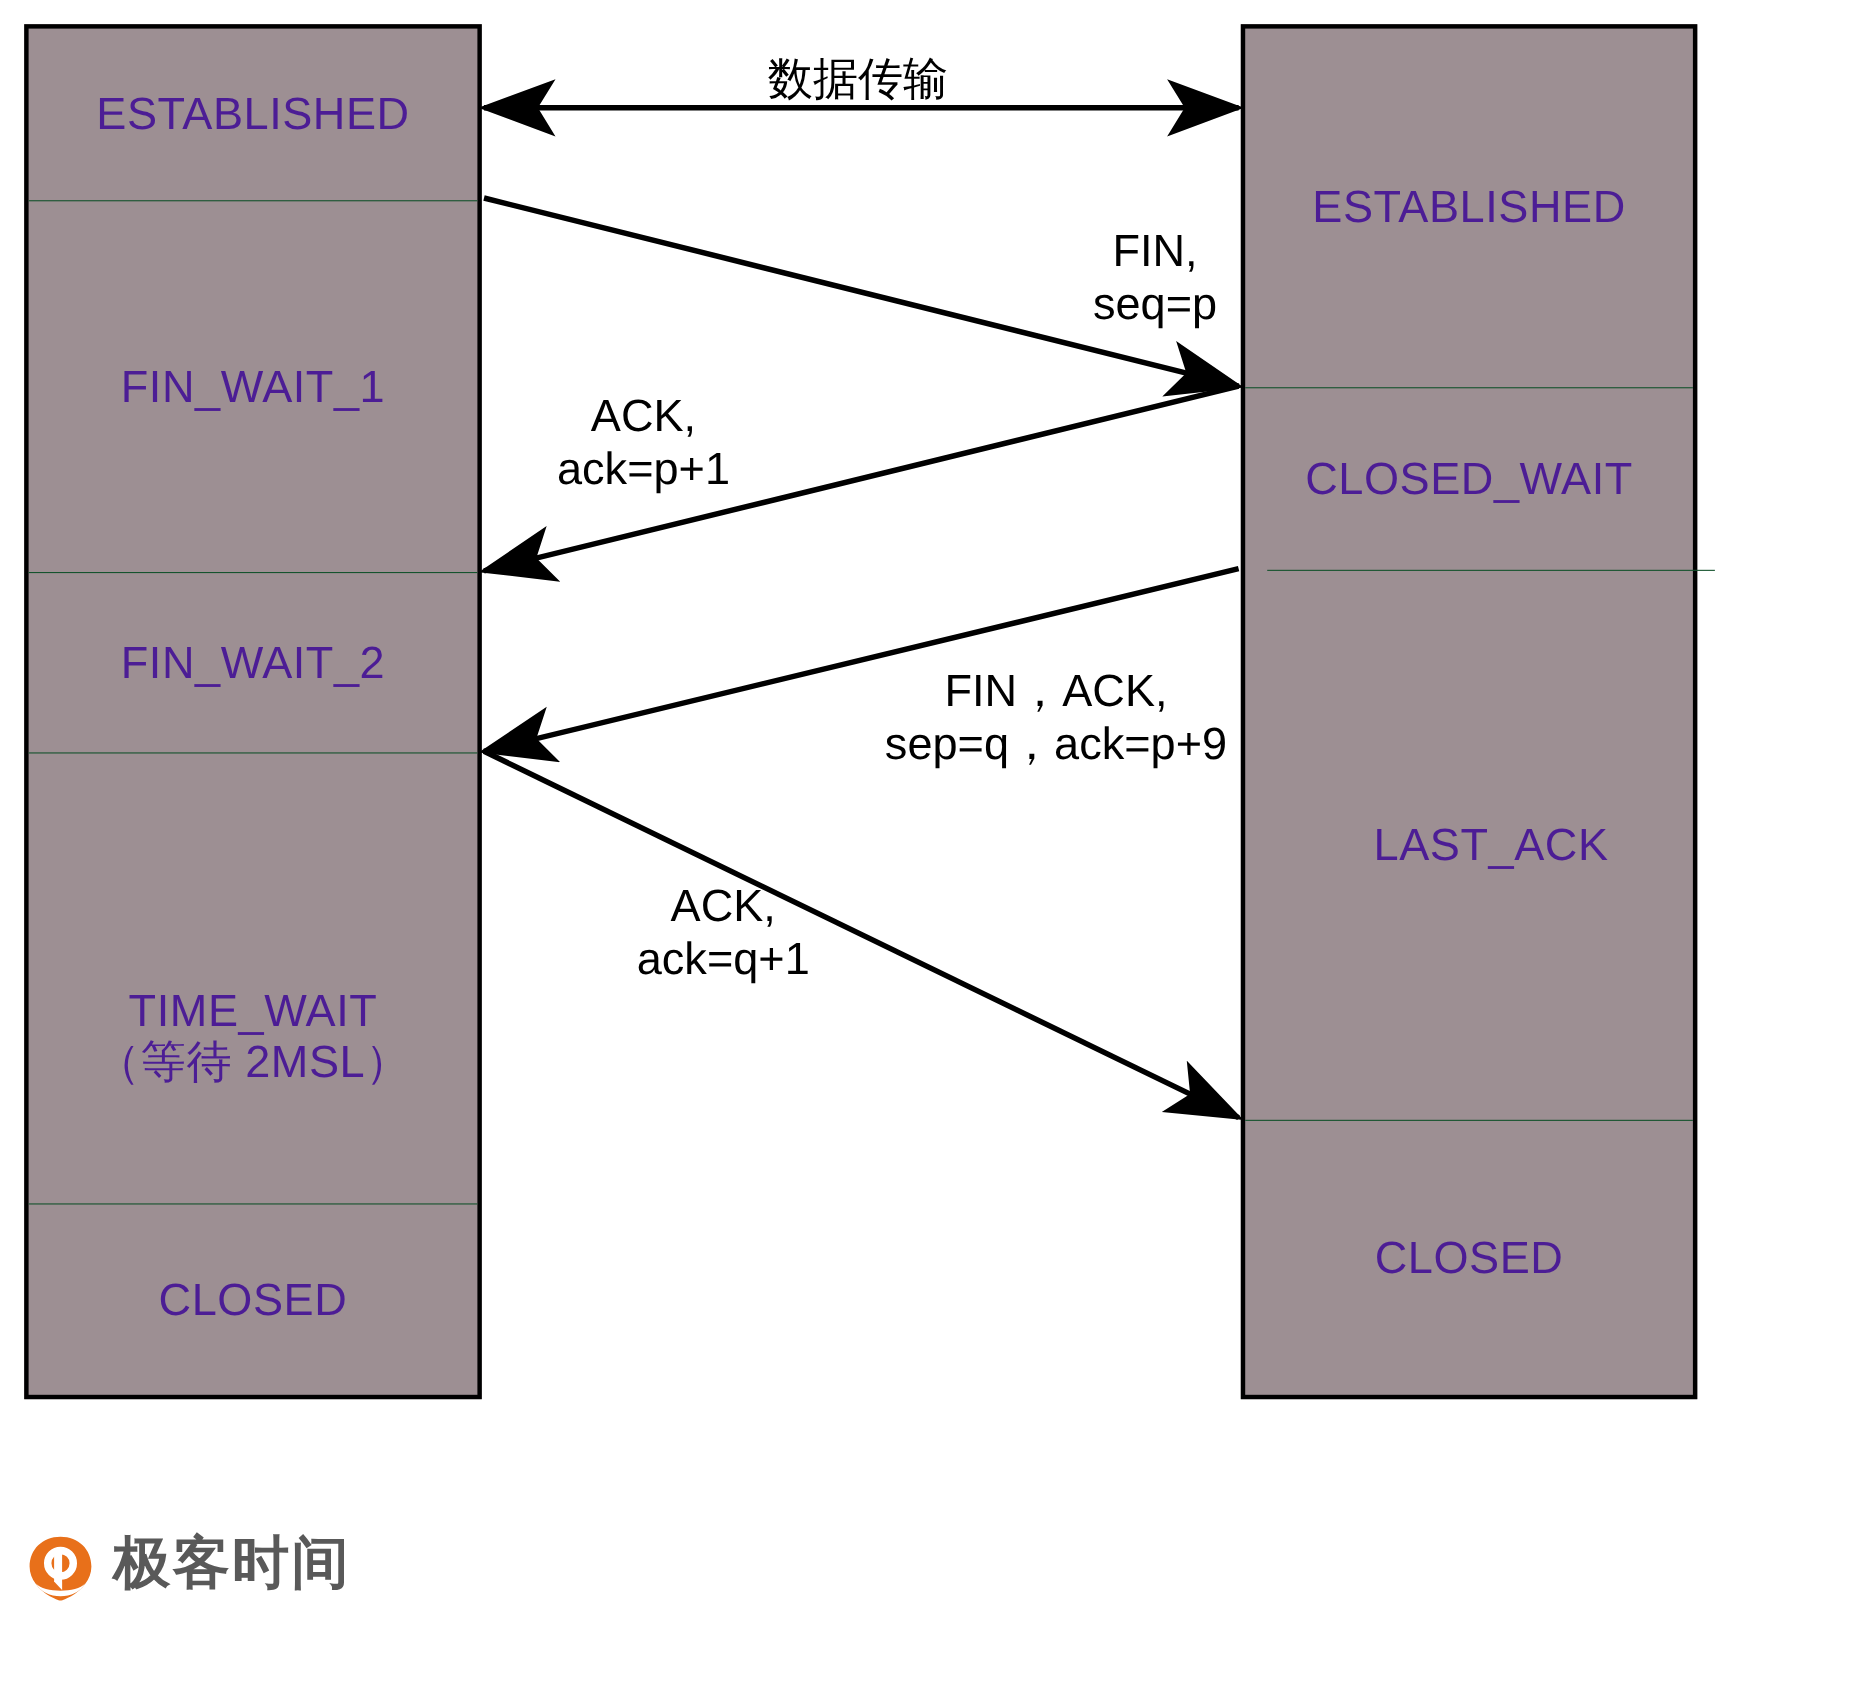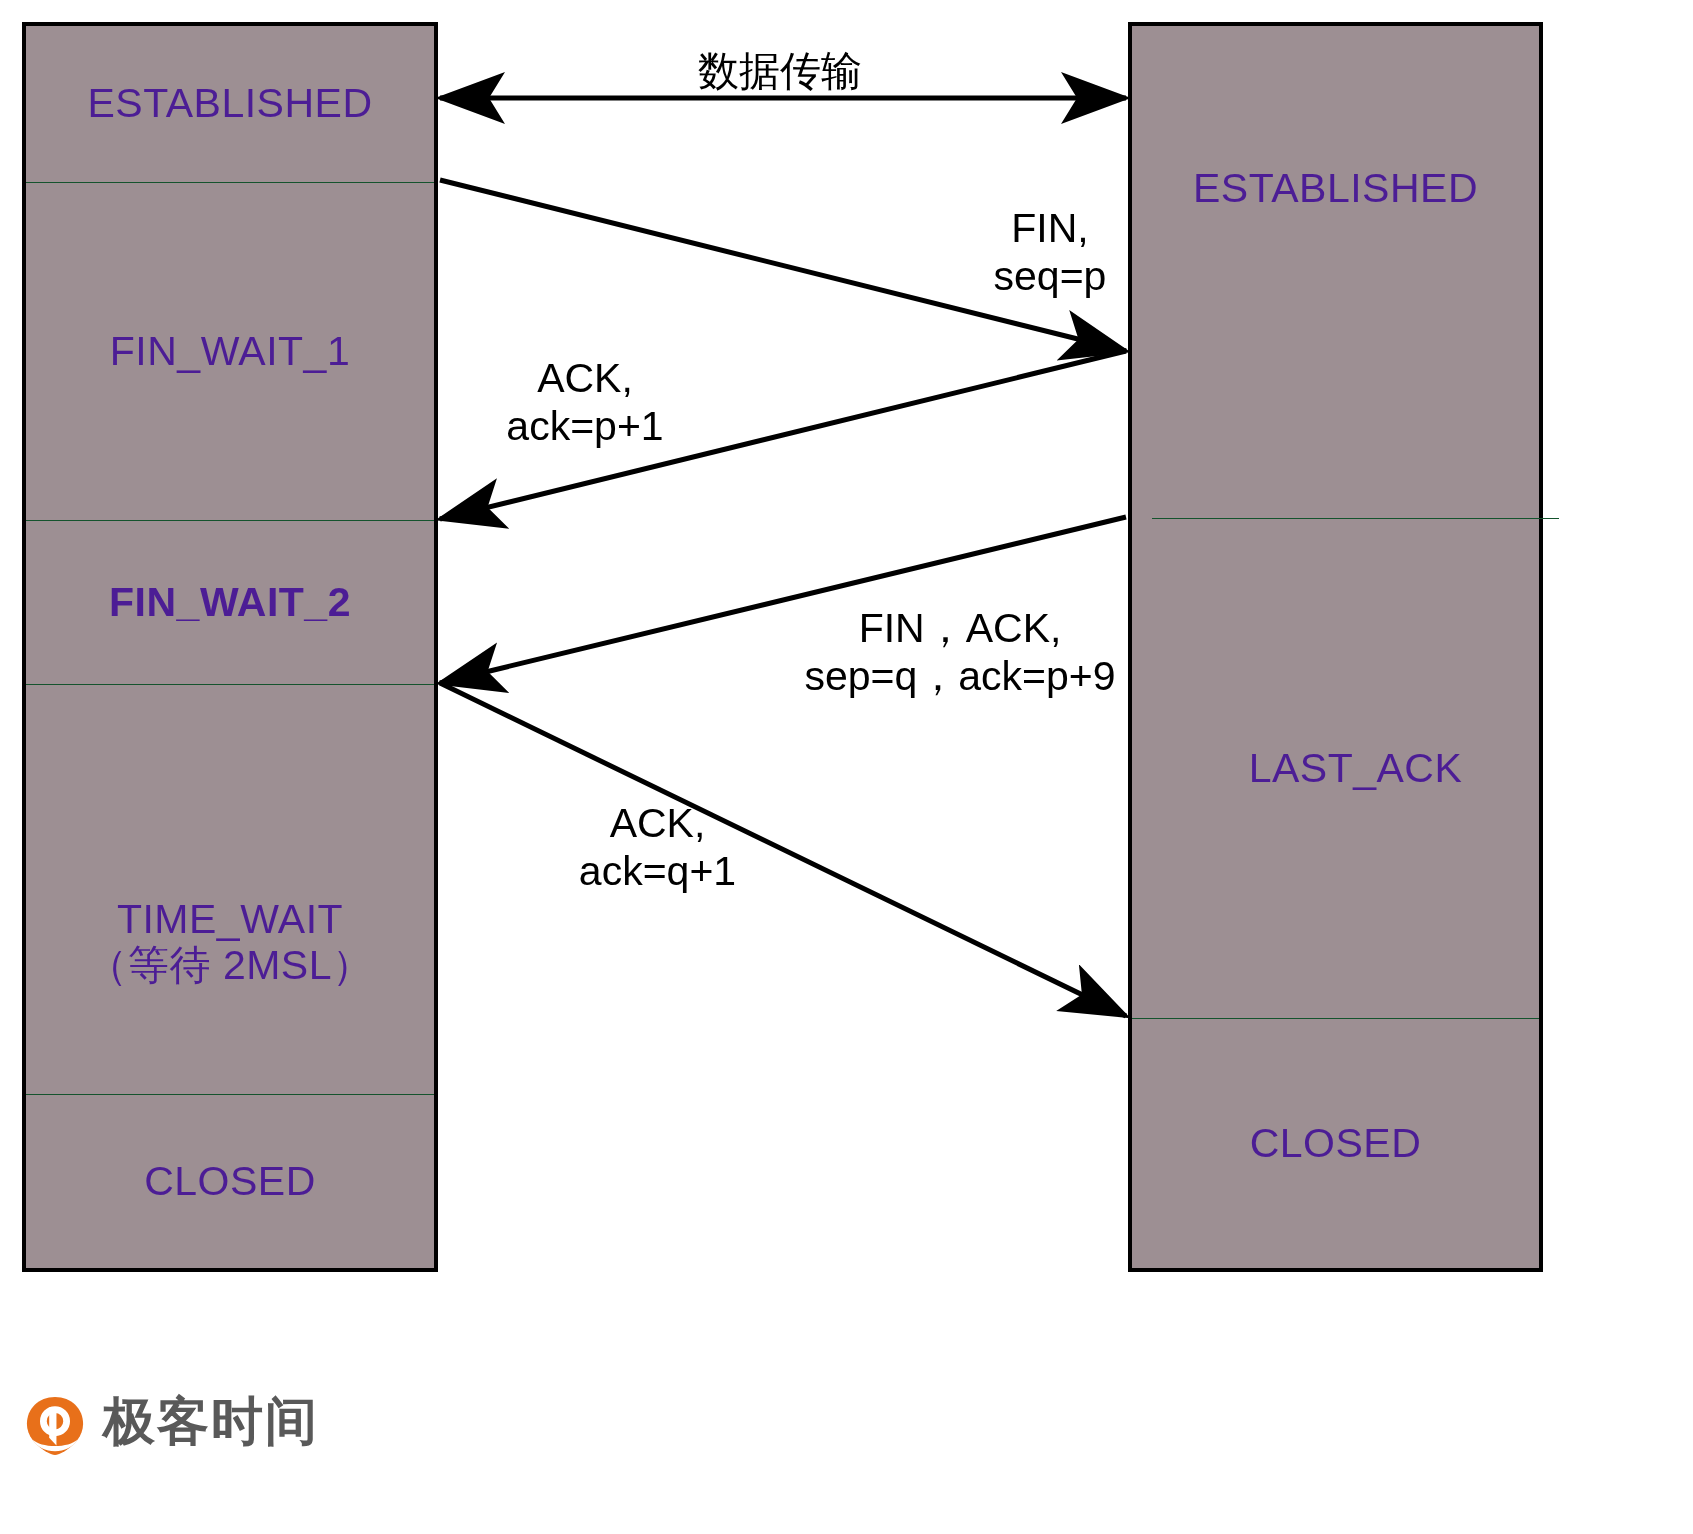--- a/index.html
+++ b/index.html
@@ -84,28 +84,29 @@
   }
 </style>
 </head>
 <body>
 
 <div id="canvas">
 
   <div class="col" id="left-col">
     <div class="state" style="top:0px; height:156px;">ESTABLISHED</div>
     <div class="state divided" style="top:156px; height:338px;">FIN_WAIT_1</div>
-    <div class="state divided" style="top:494px; height:164px;font-weight:bold;">FIN_WAIT_2</div>
+    <div class="state divided" style="top:494px; height:164px;">FIN_WAIT_2</div>
     <div class="state divided" style="top:658px; height:516px;">TIME_WAIT
 （等待 2MSL）</div>
     <div class="state divided" style="top:1068px; height:174px;">CLOSED</div>
   </div>
 
   <div class="col" id="right-col">
     <div class="state" style="top:0px; height:326px;">ESTABLISHED</div>
+    <div class="state divided" style="top:326px; height:166px;">CLOSED_WAIT</div>
     <div class="state divided" style="top:492px; height:500px;margin-left:20px;">LAST_ACK</div>
     <div class="state divided" style="top:992px; height:250px;">CLOSED</div>
   </div>
 
   <svg id="wires" viewBox="0 0 1693 1534">
     <defs>
       <marker id="arrowEnd" markerWidth="16" markerHeight="16" refX="13" refY="5.2" orient="auto" markerUnits="strokeWidth">
         <path d="M0,0 L14,5.2 L0,10.4 L3.2,5.2 z" fill="#000000"></path>
       </marker>
       <marker id="arrowStart" markerWidth="16" markerHeight="16" refX="1" refY="5.2" orient="auto" markerUnits="strokeWidth">

